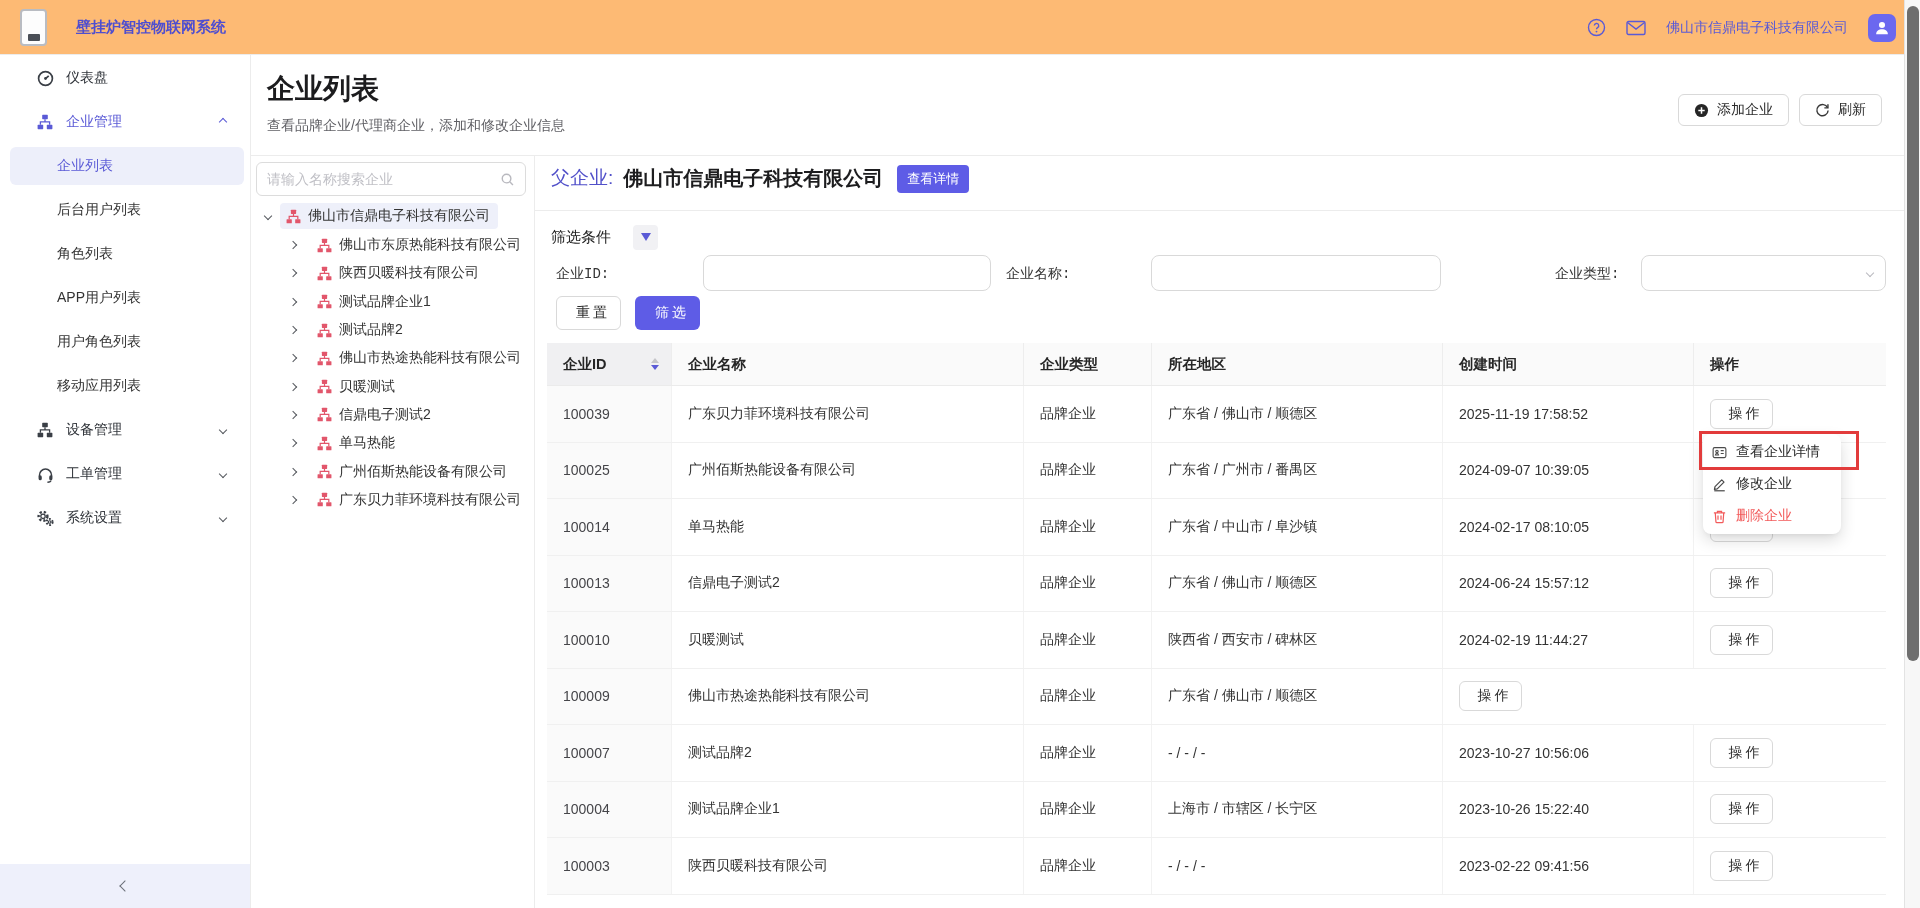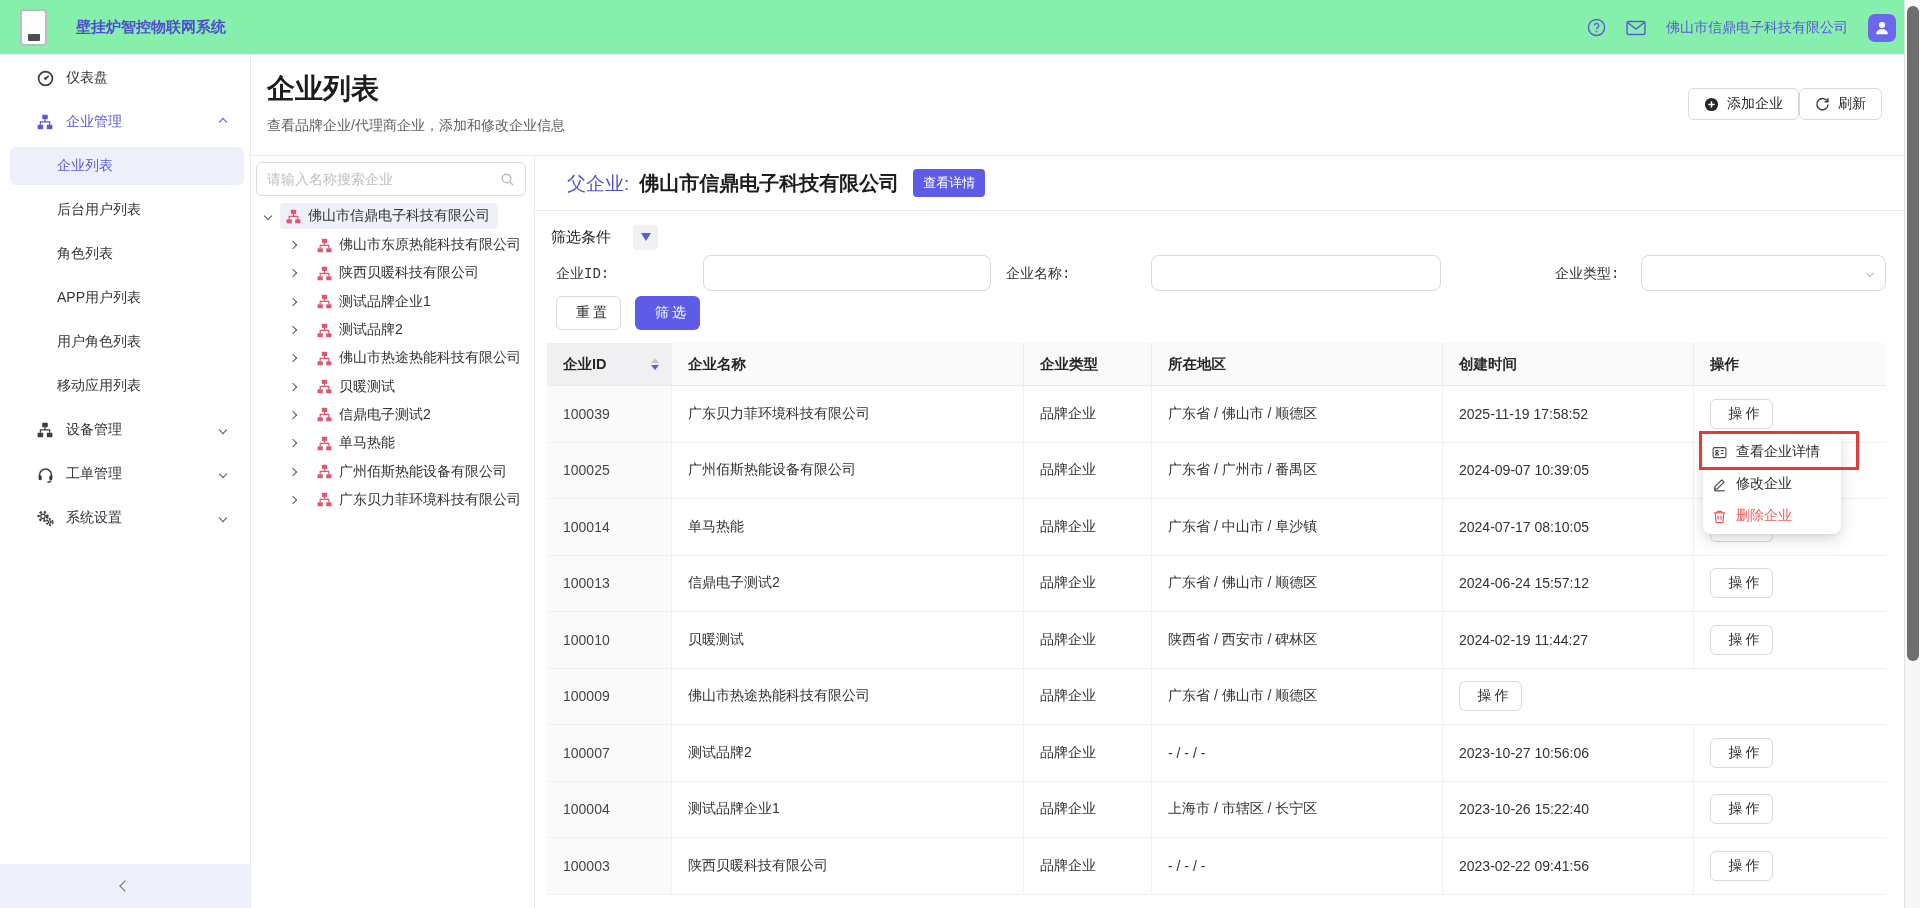--- a/index.html
+++ b/index.html
@@ -1,21 +1,21 @@
 <!DOCTYPE html>
 <html><head>
 <meta charset="utf-8">
 <style>
   * { margin:0; padding:0; box-sizing:border-box; }
   html,body { background:#fff; }
   .app { position:relative; width:1920px; height:908px; background:#fff; overflow:hidden;
          font-family:"Liberation Sans", sans-serif; color:#333; }
 
   
-  .topbar { position:absolute; left:0; top:0; width:1920px; height:55px; background:#86efac;
+  .topbar { position:absolute; left:0; top:0; width:1920px; height:55px; background:#fdba74;
             border-bottom:1px solid #ececec; z-index:4; }
   .logo { position:absolute; left:20px; top:9px; width:27px; height:37px; background:#fdfdfd;
           border:2px solid #b9bcc2; border-radius:4px; }
   .logo::after { content:""; position:absolute; bottom:3px; left:50%; transform:translateX(-50%);
           width:12px; height:7px; background:#4a4f56; border-radius:1px; }
   .app-title { position:absolute; left:76px; top:0; height:55px; display:flex; align-items:center;
           font-size:15px; font-weight:700; color:#4f4ecf; }
   .top-right { position:absolute; right:24px; top:0; height:55px; display:flex; align-items:center; gap:20px; }
   .top-ic { width:20px; height:20px; display:flex; align-items:center; justify-content:center; }
   .top-company { font-size:14px; color:#5a5ad6; }
@@ -54,21 +54,21 @@
   .chev.right { transform:rotate(-45deg); }
   .chev.up    { transform:rotate(-135deg); }
   .chev.left  { transform:rotate(135deg); }
   .chev.purple { border-color:#5a5ad6; }
   .chev.gray { border-color:#b9b9bf; }
 
   
   .main { position:absolute; left:251px; top:55px; right:16px; bottom:0; background:#fff; }
   .page-title { position:absolute; left:16px; top:15px; font-size:28px; font-weight:700; color:#1c1c1e; }
   .page-sub { position:absolute; left:16px; top:62px; font-size:14px; color:#5f5f64; }
-  .head-actions { position:absolute; right:22px; top:33px; display:flex; }
+  .head-actions { position:absolute; right:22px; top:39px; display:flex; gap:10px; }
   .btn-outline { height:32px; border:1px solid #d9d9d9; border-radius:6px; background:#fff; font-size:14px;
                  color:#2b2b2b; display:inline-flex; align-items:center; gap:8px; padding:0 15px; cursor:pointer; }
   .main-divider { position:absolute; left:0; right:0; top:100px; height:1px; background:#ececec; }
 
   .body { position:absolute; left:0; right:0; top:100px; bottom:0; }
 
   
   .tree-panel { position:absolute; left:0; top:0; bottom:0; width:284px; border-right:1px solid #ececec; }
   .search-box { position:absolute; left:5px; top:7px; width:270px; height:34px; border:1px solid #dcdcdc;
                 border-radius:6px; display:flex; align-items:center; padding:0 10px; background:#fff; }
@@ -80,21 +80,21 @@
   .tree-root .chev { margin-left:14px; }
   .tree-node-sel { display:flex; align-items:center; margin-left:9px; background:#eef0fa; border-radius:4px;
                 padding:4px 8px 4px 6px; }
   .org-ic { width:15px; height:15px; color:#e2566b; display:inline-flex; margin-right:7px; }
   .tree-label { font-size:14px; color:#333; white-space:nowrap; }
   .tree-child { height:28.3px; display:flex; align-items:center; padding-left:39px; cursor:pointer; }
   .tree-child .org-ic { margin-left:21px; }
 
   
   .right-panel { position:absolute; left:284px; top:0; right:0; bottom:0; }
-  .parent-row { position:absolute; left:16px; top:10px; height:32px; display:flex; align-items:flex-end;margin-left:16px; }
+  .parent-row { position:absolute; left:16px; top:10px; height:32px; display:flex; align-items:flex-start; }
   .parent-label { font-size:19px; color:#5150c9; margin-right:10px; }
   .parent-name { font-size:20px; font-weight:700; color:#1d1d1f; }
   .detail-btn { margin-left:14px; background:#5e5ce6; color:#fff; font-size:13px; border:none;
                 border-radius:4px; padding:5px 10px; cursor:pointer; }
   .rp-divider { position:absolute; left:0; right:0; top:55px; height:1px; background:#ececec; }
   .filter-title-row { position:absolute; left:16px; top:69px; height:26px; display:flex; align-items:center; }
   .filter-title { font-size:15px; color:#222; }
   .filter-caret-btn { margin-left:22px; width:25px; height:25px; background:#f1f1f4; border:none; border-radius:4px;
                 display:flex; align-items:center; justify-content:center; cursor:pointer; }
   .tri-down { width:0; height:0; border-left:5.5px solid transparent; border-right:5.5px solid transparent;
@@ -537,21 +537,21 @@
                 <div class="td" style="width:251px">2024-09-07 10:39:05</div>
                 <div class="td" style="width:192px">
                   <button class="action-btn">操作</button>
                 </div>
               </div>
               <div class="trow">
                 <div class="td first" style="width:125px">100014</div>
                 <div class="td" style="width:352px">单马热能</div>
                 <div class="td" style="width:128px">品牌企业</div>
                 <div class="td" style="width:291px">广东省 / 中山市 / 阜沙镇</div>
-                <div class="td" style="width:251px">2024-07-17 08:10:05</div>
+                <div class="td" style="width:251px">2024-02-17 08:10:05</div>
                 <div class="td" style="width:192px">
                   <button class="action-btn">操作</button>
                 </div>
               </div>
               <div class="trow">
                 <div class="td first" style="width:125px">100013</div>
                 <div class="td" style="width:352px">信鼎电子测试2</div>
                 <div class="td" style="width:128px">品牌企业</div>
                 <div class="td" style="width:291px">广东省 / 佛山市 / 顺德区</div>
                 <div class="td" style="width:251px">2024-06-24 15:57:12</div>

